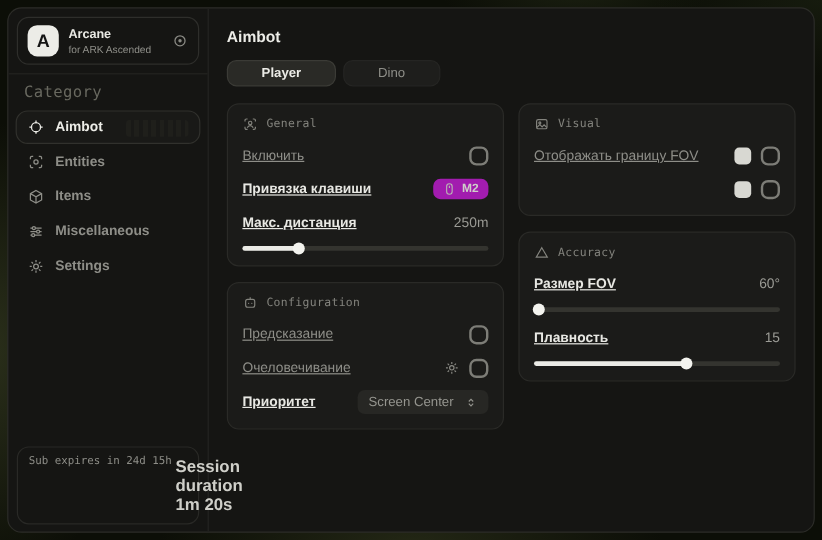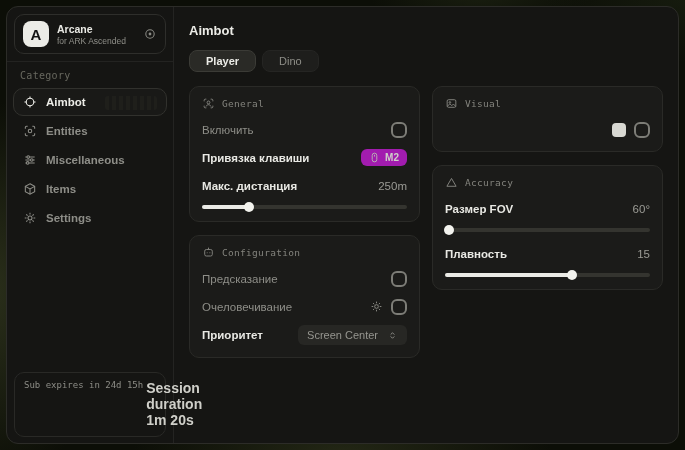--- a/index.html
+++ b/index.html
@@ -33,21 +33,21 @@
     display: flex; align-items: center; justify-content: center;
     font-weight: bold; font-size: 15px; flex: none;
   }
   .brand-text { display: flex; flex-direction: column; gap: 1px; min-width: 0; }
   .brand-name { font-size: 10.5px; font-weight: 700; color: #e9e9e4; }
   .brand-sub { font-size: 8.5px; color: #8f8f89; white-space: nowrap; }
   .brand-action { margin-left: auto; color: #8b8b85; display: flex; }
   .sidebar-divider { height: 1px; background: #232321; flex: none; }
   .category-label {
     padding: 8px 13px 3px; font-family: "DejaVu Sans Mono", monospace;
-    font-size: 10px; color: #68685f; letter-spacing: .3px;
+    font-size: 13px; color: #68685f; letter-spacing: .3px;
   }
   .nav { padding: 4px 6px; display: flex; flex-direction: column; gap: 1px; }
   .nav-item {
     display: flex; align-items: center; gap: 9px; height: 28px;
     padding: 0 9px; border-radius: 10px; border: 1px solid transparent;
     color: #8e8e88; font-size: 11.5px; position: relative; cursor: default; font-weight: bold;
   }
   .nav-item .nicon { display: flex; color: inherit; }
   .nav-item.active { border-color: #31312d; background: #191917; color: #ecece7; font-weight: 600; }
   .nav-ghost {
@@ -58,37 +58,37 @@
   .footer-card {
     margin: auto 7px 6px; border: 1px solid #292926; border-radius: 10px;
     padding: 7px 9px 8px; display: flex; flex-direction: row; gap: 3px;
   }
   .sub-line { font-family: "DejaVu Sans Mono", monospace; font-size: 9px; color: #8d8d87; white-space: nowrap; }
   .session-line { font-size: 14px; font-weight: 700; color: #cfcfc9; }
   
   .main { flex: 1; padding: 13px 15px; display: flex; flex-direction: column; }
   .main-title { font-size: 13px; font-weight: 700; color: #ececе7; color: #ececE7; margin: 3px 0 12px; }
   .tabs { display: flex; gap: 6px; margin-bottom: 14px; }
-  .tab { padding: 4px 16px; border-radius: 8px; font-size: 11px; cursor: default; }
+  .tab { padding: 4px 28px; border-radius: 8px; font-size: 11px; cursor: default; }
   .tab.active { background: #2a2a26; border: 1px solid #3b3b36; color: #ececе7; color:#ececE7; font-weight: 600; }
   .tab.inactive { background: #1e1e1c; border: 1px solid #252523; color: #8e8e88; }
   .columns { display: flex; gap: 12px; align-items: flex-start; }
   .col { flex: 1; display: flex; flex-direction: column; gap: 13px; min-width: 0; }
   .card {
     background: #1b1b19; border: 1px solid #2a2a27; border-radius: 10px;
     padding: 10px 12px 12px; display: flex; flex-direction: column; gap: 9px;
   }
   .card-header {
     display: flex; align-items: center; gap: 7px; color: #83837d;
     font-family: "DejaVu Sans Mono", monospace; font-size: 9.5px; letter-spacing: .3px;
     margin-bottom: 1px;
   }
   .card-header .hicon { display: flex; color: #83837d; }
   .row { display: flex; align-items: center; gap: 8px; min-height: 19px; }
-  .row-label { font-size: 11.5px; }
+  .row-label { font-size: 11.5px; text-decoration: underline; }
   .muted { color: #8e8e88; }
   .bright { color: #e8e8e3; font-weight: 600; }
   .spacer { flex: 1; }
   .value { font-size: 11.5px; color: #9b9b95; }
   .checkbox {
     width: 16px; height: 16px; border: 2px solid #7d7d77; border-radius: 6px;
     background: transparent; flex: none; cursor: pointer;
   }
   .swatch { width: 14px; height: 14px; border-radius: 4px; flex: none; cursor: pointer; }
   .badge {
@@ -151,36 +151,36 @@
           <svg width="14" height="14" viewBox="0 0 24 24" fill="none" stroke="currentColor" stroke-width="1.8">
             <path d="M4 8V6a2 2 0 0 1 2-2h2M16 4h2a2 2 0 0 1 2 2v2M20 16v2a2 2 0 0 1-2 2h-2M8 20H6a2 2 0 0 1-2-2v-2"></path>
               <circle cx="12" cy="12" r="3"></circle>
           </svg>
         </span>
         <span>Entities</span>
       </div>
       <div class="nav-item">
         <span class="nicon">
           <svg width="14" height="14" viewBox="0 0 24 24" fill="none" stroke="currentColor" stroke-width="1.8">
+            <path d="M12 3l8 4.5v9L12 21l-8-4.5v-9L12 3z"></path>
+              <path d="M4 7.5l8 4.5 8-4.5M12 12v9"></path>
+          </svg>
+        </span>
+        <span>Items</span>
+      </div>
+      <div class="nav-item">
+        <span class="nicon">
+          <svg width="14" height="14" viewBox="0 0 24 24" fill="none" stroke="currentColor" stroke-width="1.8">
             <path d="M4 7h16M4 12h16M4 17h16"></path>
             <circle cx="9" cy="7" r="2.2" fill="#151513"></circle>
               <circle cx="15" cy="12" r="2.2" fill="#151513"></circle>
               <circle cx="8" cy="17" r="2.2" fill="#151513"></circle>
           </svg>
         </span>
         <span>Miscellaneous</span>
-      </div>
-      <div class="nav-item">
-        <span class="nicon">
-          <svg width="14" height="14" viewBox="0 0 24 24" fill="none" stroke="currentColor" stroke-width="1.8">
-            <path d="M12 3l8 4.5v9L12 21l-8-4.5v-9L12 3z"></path>
-              <path d="M4 7.5l8 4.5 8-4.5M12 12v9"></path>
-          </svg>
-        </span>
-        <span>Items</span>
       </div>
       <div class="nav-item">
         <span class="nicon">
           <svg width="14" height="14" viewBox="0 0 24 24" fill="none" stroke="currentColor" stroke-width="1.8">
             <circle cx="12" cy="12" r="3.4"></circle>
             <path d="M18 12h3M16.2 16.2l2.2 2.2M12 18v3M7.8 16.2l-2.2 2.2M6 12H3M7.8 7.8L5.6 5.6M12 6V3M16.2 7.8l2.2-2.2"></path>
           </svg>
         </span>
         <span>Settings</span>
       </div>
@@ -302,20 +302,26 @@
             <span class="hicon">
               <svg width="13" height="13" viewBox="0 0 24 24" fill="none" stroke="currentColor" stroke-width="1.8">
                 <rect x="4" y="5" width="16" height="14" rx="2.5"></rect>
                   <circle cx="9" cy="10" r="1.5"></circle>
                   <path d="M4.5 17l4.5-4.5 3.5 3.5 3-3 4 4"></path>
               </svg>
             </span>
             <span>Visual</span>
           </div>
 
+          <div class="row">
+            <span class="row-label muted">Отображать границу FOV</span>
+            <span class="spacer"></span>
+            <span class="swatch" style="background: rgb(216, 216, 210);"></span>
+            <span class="checkbox"></span>
+          </div>
 
           <div class="row">
             <span class="spacer"></span>
             <span class="swatch" style="background: rgb(216, 216, 210);"></span>
             <span class="checkbox"></span>
           </div>
         </div>
 
         <div class="card">
           <div class="card-header">

